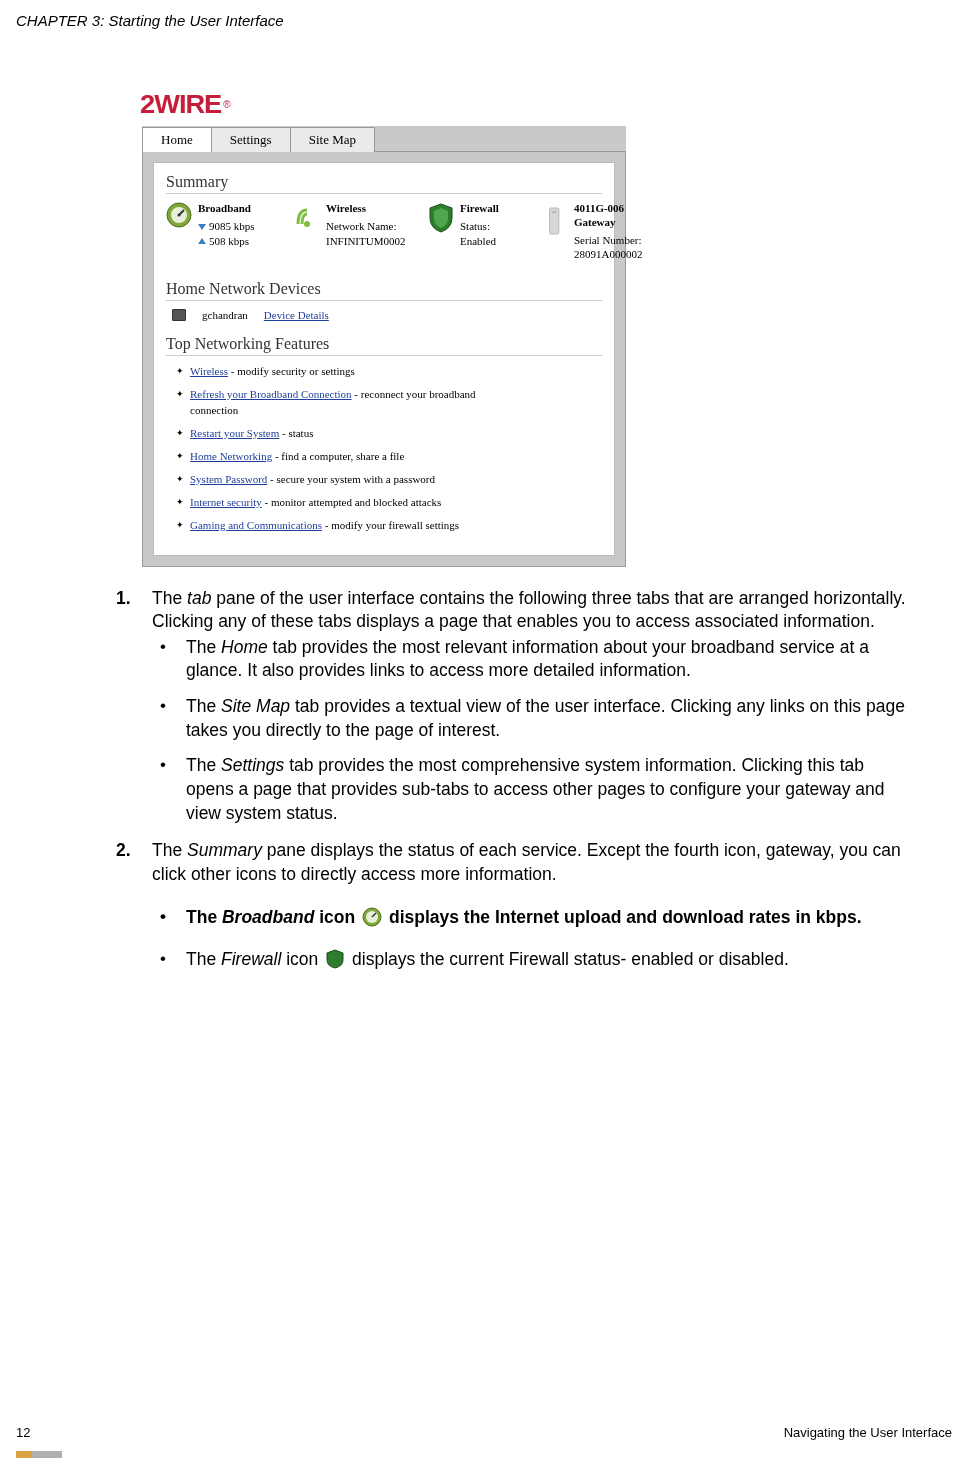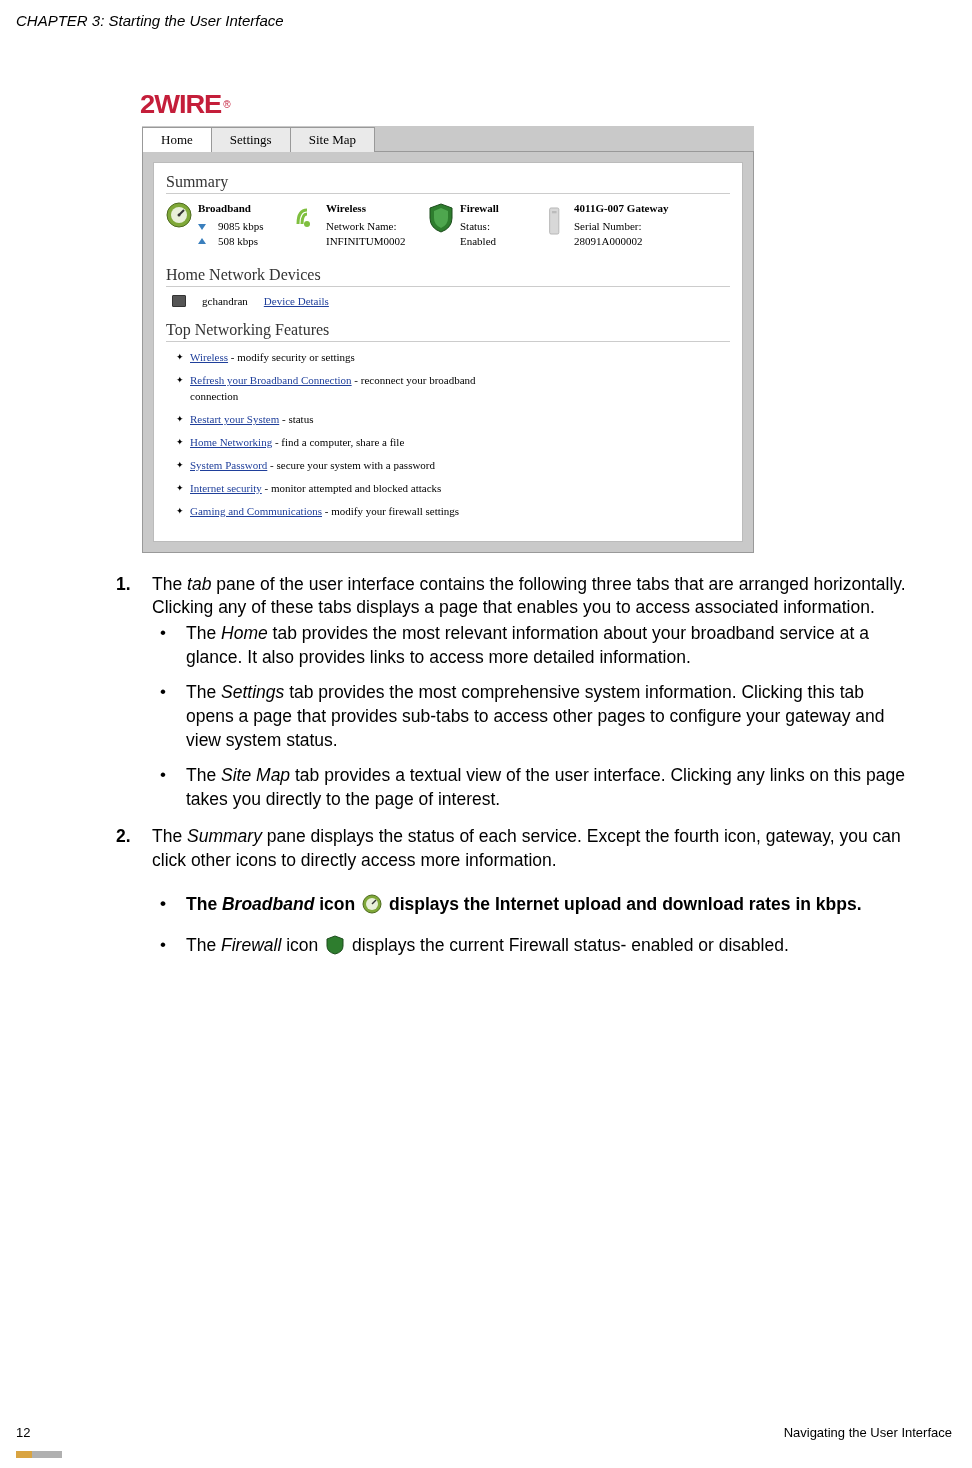--- a/index.html
+++ b/index.html
@@ -7,21 +7,21 @@
     width: 972px;
     height: 1468px;
     background: #fff;
     font-family: Arial, Helvetica, sans-serif;
     color: #000;
     position: relative;
     padding: 12px 16px 0 16px;
   }
   .chapter-head { font-size: 15px; margin-bottom: 60px; font-style: italic; }
   .screenshot-wrap {
-    width: 612px;
+    width: 484px;
     margin: 0 0 20px 126px;
   }
   .logo-row { margin-bottom: 6px; display:flex; align-items:center; gap:2px; }
   .logo-text {
     font-family: Arial, sans-serif;
     font-weight: 900;
     font-size: 26px;
     letter-spacing: -1px;
     color:#c41e3a;
     transform: scaleX(1.05);
@@ -65,21 +65,21 @@
     color:#333;
   }
   .summary-grid {
     display:flex;
     gap:6px;
     margin-bottom:18px;
   }
   .sum-col { display:flex; gap:6px; font-size:11px; line-height:1.25; }
   .sum-col .txt { display:flex; flex-direction:column; gap:1px; }
   .sum-col .lbl { font-weight:bold; margin-bottom:3px; font-size:11px; }
-  .kbps-line { display:flex; align-items:center; gap:12px; }
+  .kbps-line { display:flex; align-items:center; gap:3px; }
   .arrow-down {
     width:0; height:0; border-left:4px solid transparent; border-right:4px solid transparent;
     border-top:6px solid #3a7fbd; display:inline-block;
   }
   .arrow-up {
     width:0; height:0; border-left:4px solid transparent; border-right:4px solid transparent;
     border-bottom:6px solid #3a7fbd; display:inline-block;
   }
   .ico { width:26px; height:32px; flex:0 0 26px; display:flex; align-items:flex-start; justify-content:center; }
   .device-row { display:flex; align-items:center; gap:16px; font-size:11px; margin:4px 0 14px 6px;}
@@ -218,21 +218,21 @@
         </div>
 
         <div class="sum-col" style="flex:1 1 auto;">
           <span class="ico">
             <svg viewBox="0 0 26 40" width="20" height="38">
               <rect x="6" y="3" width="12" height="34" rx="2" fill="#d8d8d8" stroke="#aaa"></rect>
               <rect x="9" y="7" width="6" height="3" fill="#bbb"></rect>
             </svg>
           </span>
           <div class="txt">
-            <span class="lbl">4011G-007 Gateway</span>
+            <span class="lbl">4011G-006 Gateway</span>
             <span>Serial Number:</span>
             <span>28091A000002</span>
           </div>
         </div>
       </div>
 
       <div class="section-title">Home Network Devices</div>
       <div class="device-row">
         <span class="monitor-ico"></span>
         <span>gchandran</span>
@@ -253,22 +253,22 @@
     </div>
   </div>
 </div>
 
 <div class="body-text">
   <ol class="ol">
     <li>
       <span>The </span><span class="italic">tab</span><span> pane of the user interface contains the following three tabs that are arranged horizontally. Clicking any of these tabs displays a page that enables you to access associated information.</span>
       <ul class="sub-ul">
         <li><span>The </span><span class="italic">Home</span><span> tab provides the most relevant information about your broadband service at a glance. It also provides links to access more detailed information.</span></li>
+        <li><span>The </span><span class="italic">Site Map</span><span> tab provides a textual view of the user interface. Clicking any links on this page takes you directly to the page of interest.</span></li>
         <li><span>The </span><span class="italic">Settings</span><span> tab provides the most comprehensive system information. Clicking this tab opens a page that provides sub-tabs to access other pages to configure your gateway and view system status.</span></li>
-        <li><span>The </span><span class="italic">Site Map</span><span> tab provides a textual view of the user interface. Clicking any links on this page takes you directly to the page of interest.</span></li>
       </ul>
     </li>
     <li>
       <span>The </span><span class="italic">Summary</span><span> pane displays the status of each service. Except the fourth icon, gateway, you can click other icons to directly access more information.</span>
       <ul class="sub-ul" style="margin-top:20px;">
         <li style="margin-bottom:18px;font-weight:bold;">
           <span>The </span><span class="italic">Broadband</span><span> icon </span>
           <span class="inline-ico"><svg viewBox="0 0 20 20" width="20" height="20">
                 <circle cx="10" cy="10" r="9" fill="#7fa838" stroke="#4e6b1f"></circle>
                 <circle cx="10" cy="10" r="6" fill="#e8efd9"></circle>

